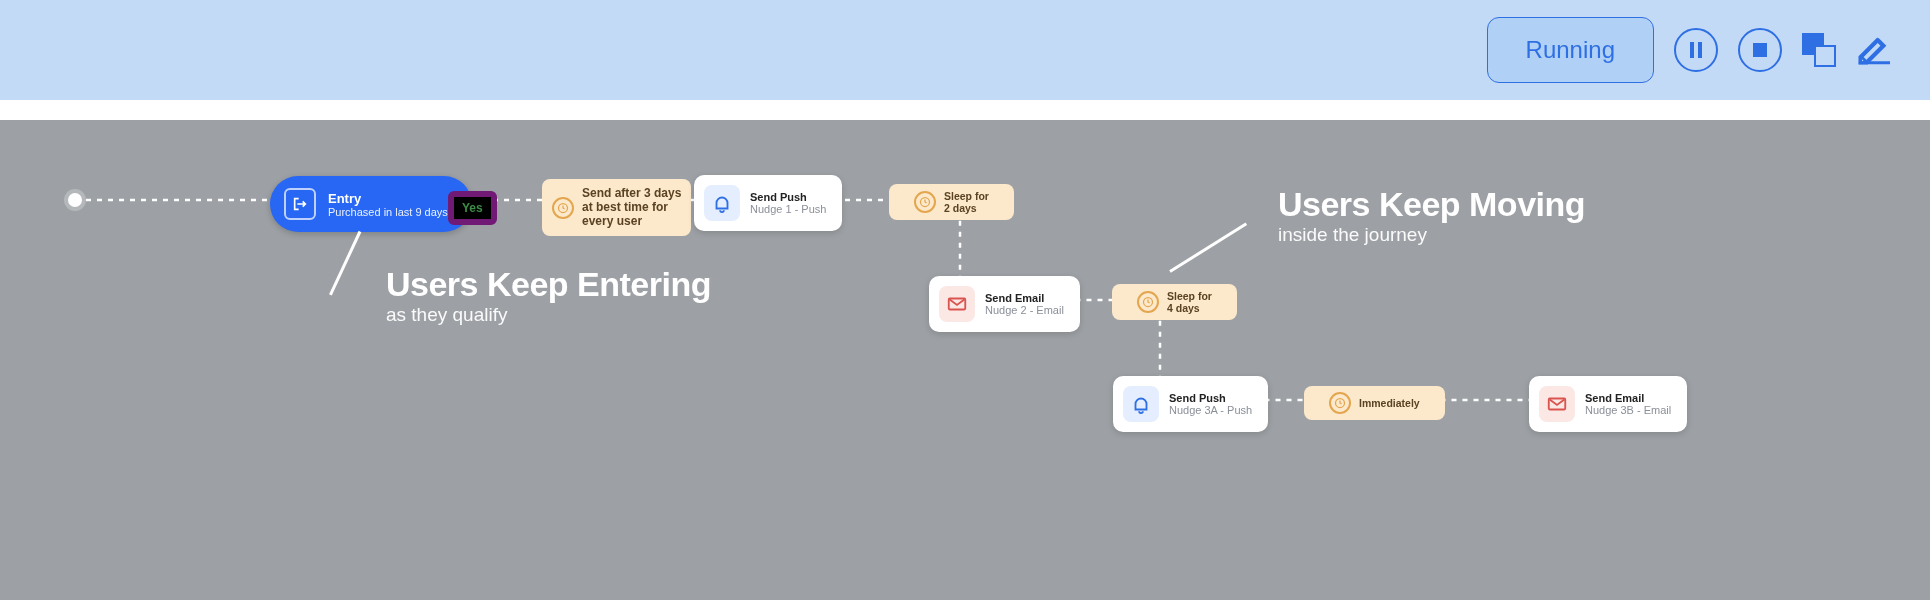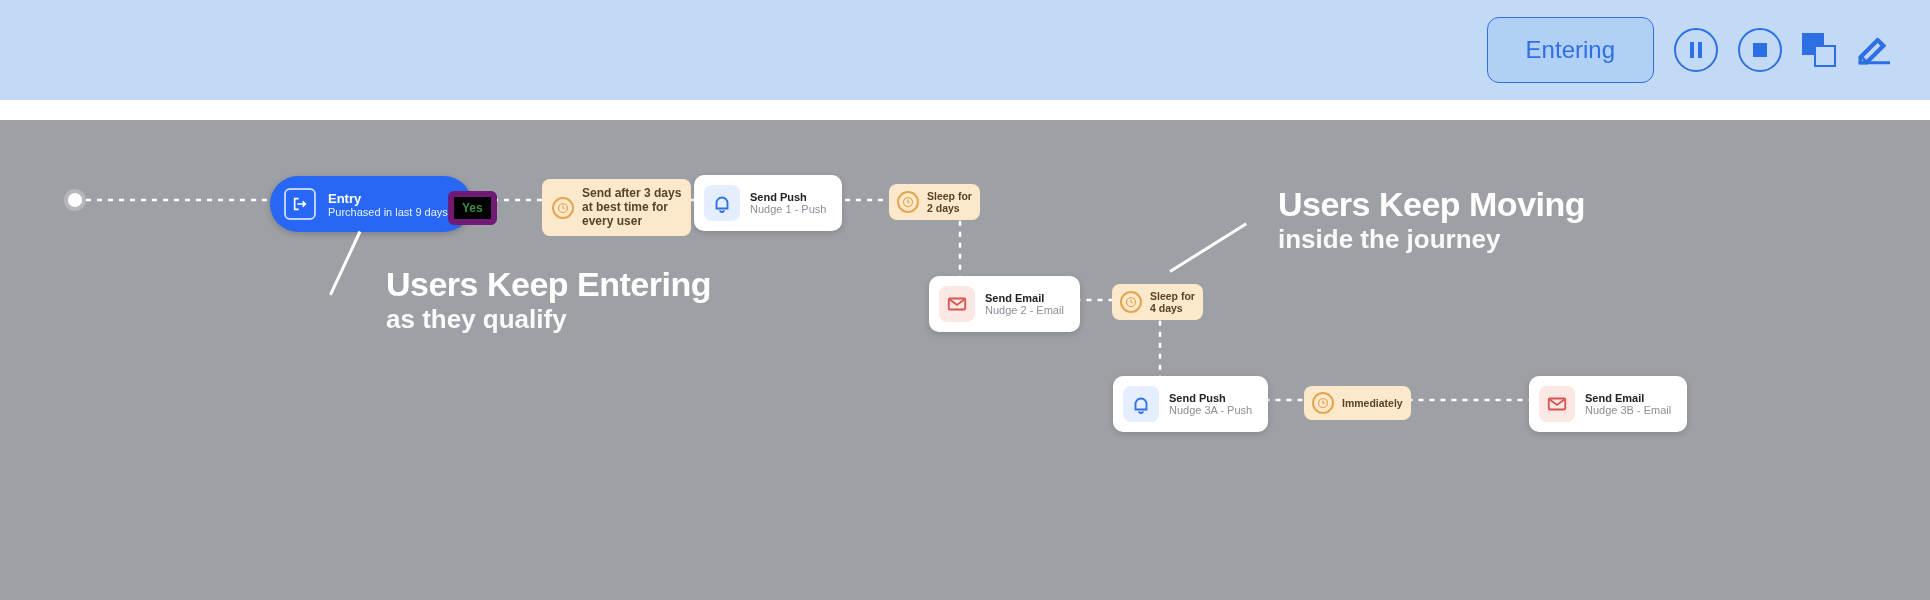--- a/index.html
+++ b/index.html
@@ -94,43 +94,43 @@
     .yes-chip {
       background:#000000; border:6px solid #701a75;
       color:#3C8C47; font-size:12px; font-weight:600;
       border-radius:6px; padding:4px 8px;
     }
 
     .wait-chip {
       background:#FCE9CC;
       border-radius:8px;
       display:flex; align-items:center; gap:8px;
-      padding:6px 8px;
+      padding:6px 25px;
     }
     .wait-big { padding:8px 10px; }
     .wait-ic { width:22px; height:22px; border-radius:50%; border:2px solid #E3A64F; display:flex; align-items:center; justify-content:center;}
     .wait-txt { font-size:10.5px; font-weight:700; color:#5a4223; line-height:1.15;}
     .wait-txt.small { font-size:12px; }
 
     .start-dot {
       width:14px; height:14px; background:#fff; border-radius:50%;
       box-shadow: 0 0 0 4px rgba(255,255,255,0.25);
     }
 
     
     .anno { position:absolute; color:#fff; }
     .anno .h { font-size:34px; font-weight:700; letter-spacing:-0.5px; white-space:nowrap;}
-    .anno .sub { font-size:26px; font-weight:700; opacity:0.95; white-space:nowrap;}
+    .anno .sub { font-size:19px; font-weight:400; opacity:0.95; white-space:nowrap;}
     .anno-line { position:absolute; background:#fff; height:3px; transform-origin:left center;}
   </style>
 </head>
 <body>
 
 <div class="header">
-  <div class="status-pill">Entering</div>
+  <div class="status-pill">Running</div>
   <div class="circ-btn">
     <span class="pause-bars">
         <span></span>
         <span></span>
       </span>
   </div>
   <div class="circ-btn">
     <span class="stop-sq"></span>
   </div>
   <div class="copy-icon">

